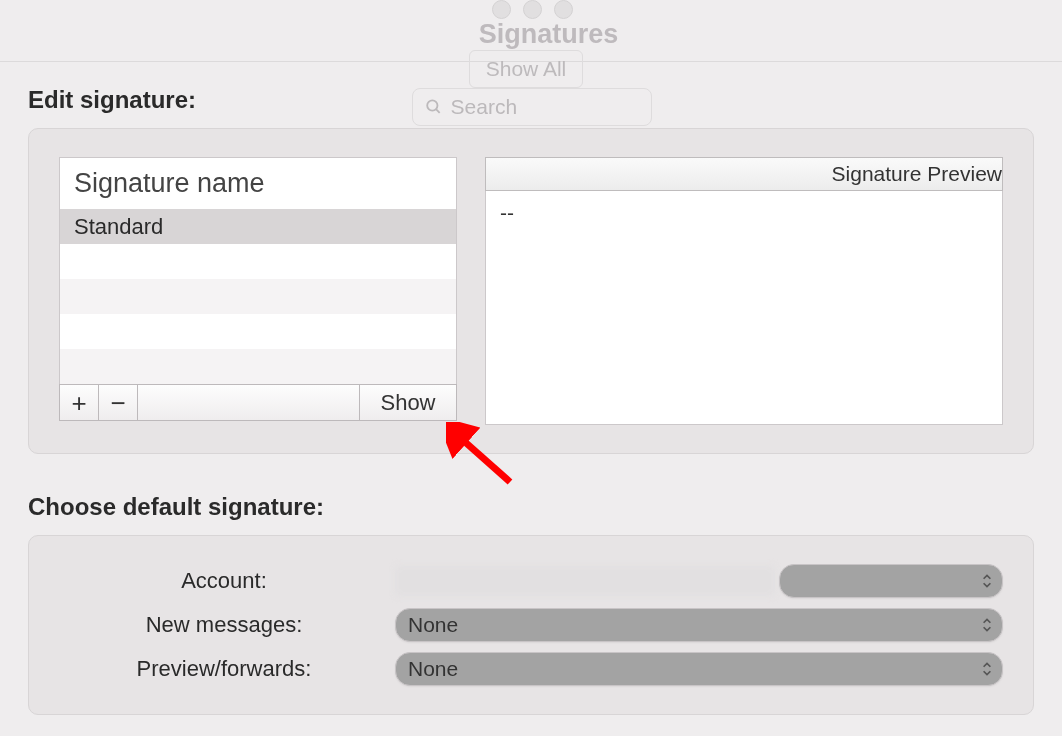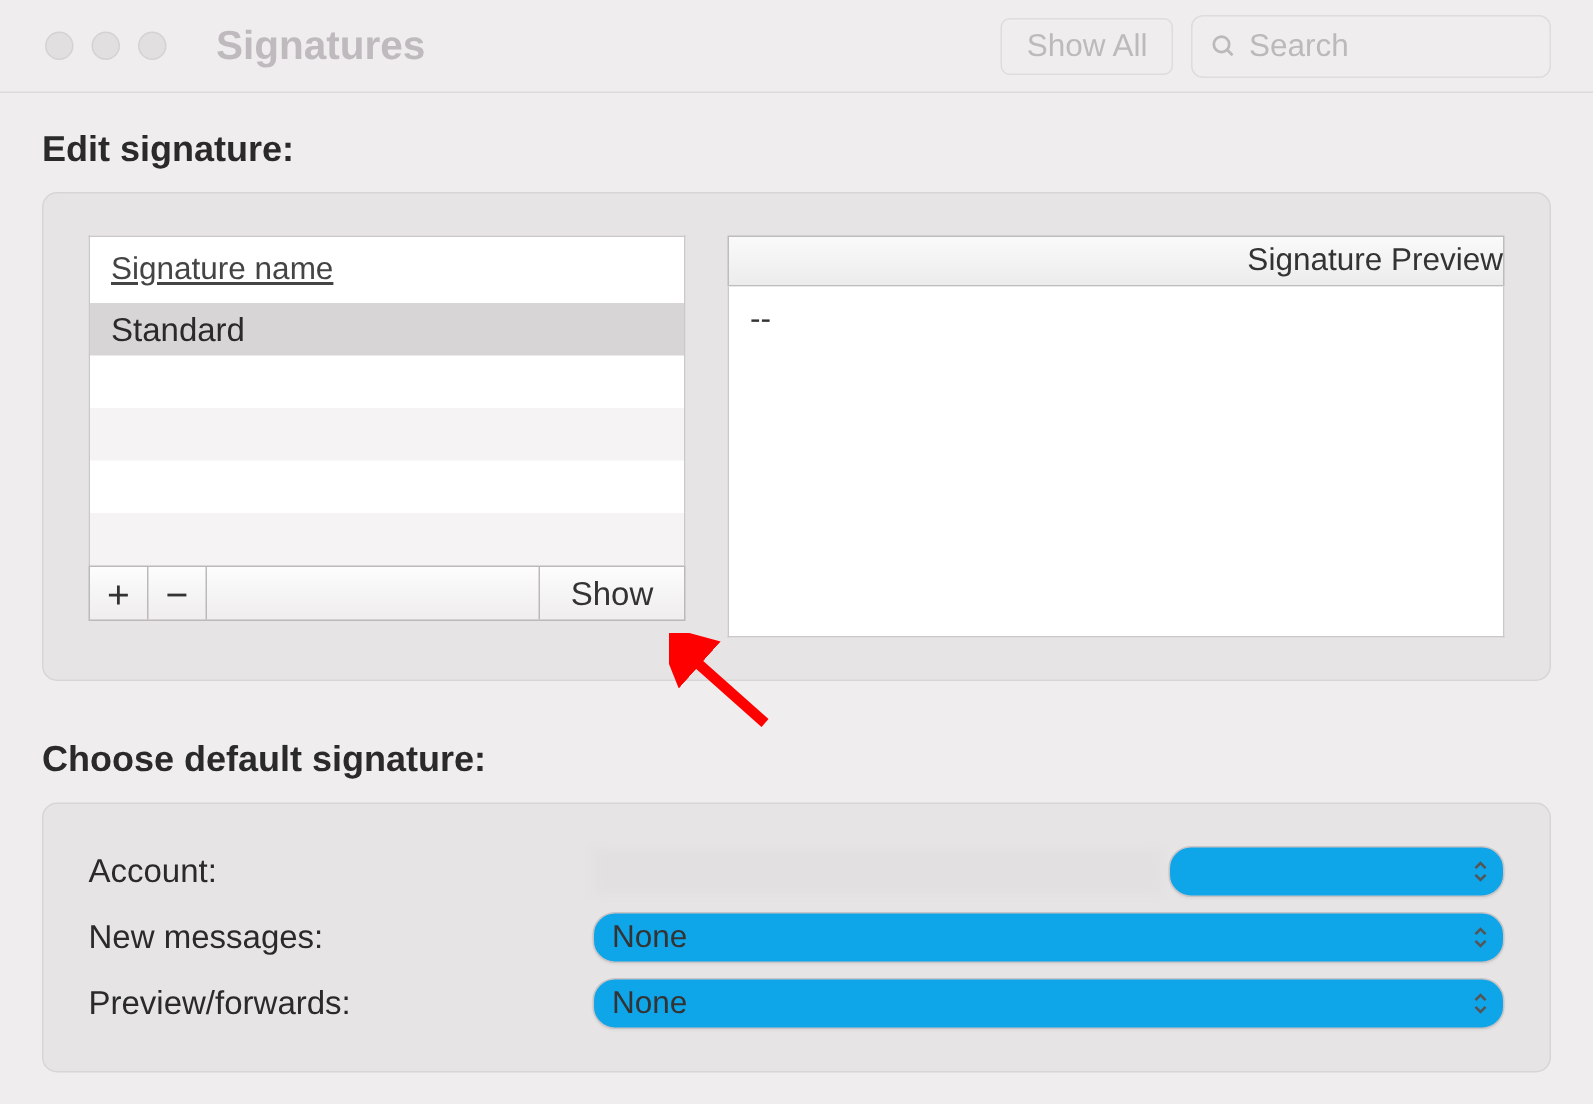--- a/index.html
+++ b/index.html
@@ -15,20 +15,21 @@
       overflow: hidden;
     }
     
     
     .titlebar {
       height: 62px;
       display: flex;
       align-items: center;
       padding: 0 28px 0 30px;
       border-bottom: 1px solid #dcdadb;
+      flex-direction: column;
     }
     .traffic-lights {
       display: flex;
       gap: 12px;
     }
     .traffic-light {
       width: 19px;
       height: 19px;
       border-radius: 50%;
       background: #e1dfe0;
@@ -108,23 +109,22 @@
     .sig-list-box {
       width: 398px;
       display: flex;
       flex-direction: column;
     }
     .sig-list-header {
       background: #ffffff;
       border: 1px solid #ccc8ca;
       border-bottom: none;
       padding: 10px 14px;
-      font-size: 21px;
+      font-size: 27px;
       color: #444;
-      text-decoration: underline;
     }
     .sig-list {
       border-left: 1px solid #ccc8ca;
       border-right: 1px solid #ccc8ca;
       background: #ffffff;
     }
     .sig-row {
       height: 35px;
       display: flex;
       align-items: center;
@@ -204,27 +204,27 @@
       margin-top: 39px;
     }
     .form-grid {
       display: grid;
       grid-template-columns: 330px 1fr;
       column-gap: 6px;
       row-gap: 10px;
       align-items: center;
     }
     .form-label {
-      text-align: left;
+      text-align: center;
       font-size: 22px;
       color: #2a2a2a;
     }
     .form-select {
       position: relative;
-      background: #0ea5e9;
+      background: #a3a3a3;
       border: 1px solid #c8c4c6;
       border-radius: 15px;
       height: 34px;
       display: flex;
       align-items: center;
       padding: 0 28px 0 12px;
       font-size: 21px;
       color: #333;
       box-shadow: 0 1px 2px rgba(0,0,0,0.06);
     }

